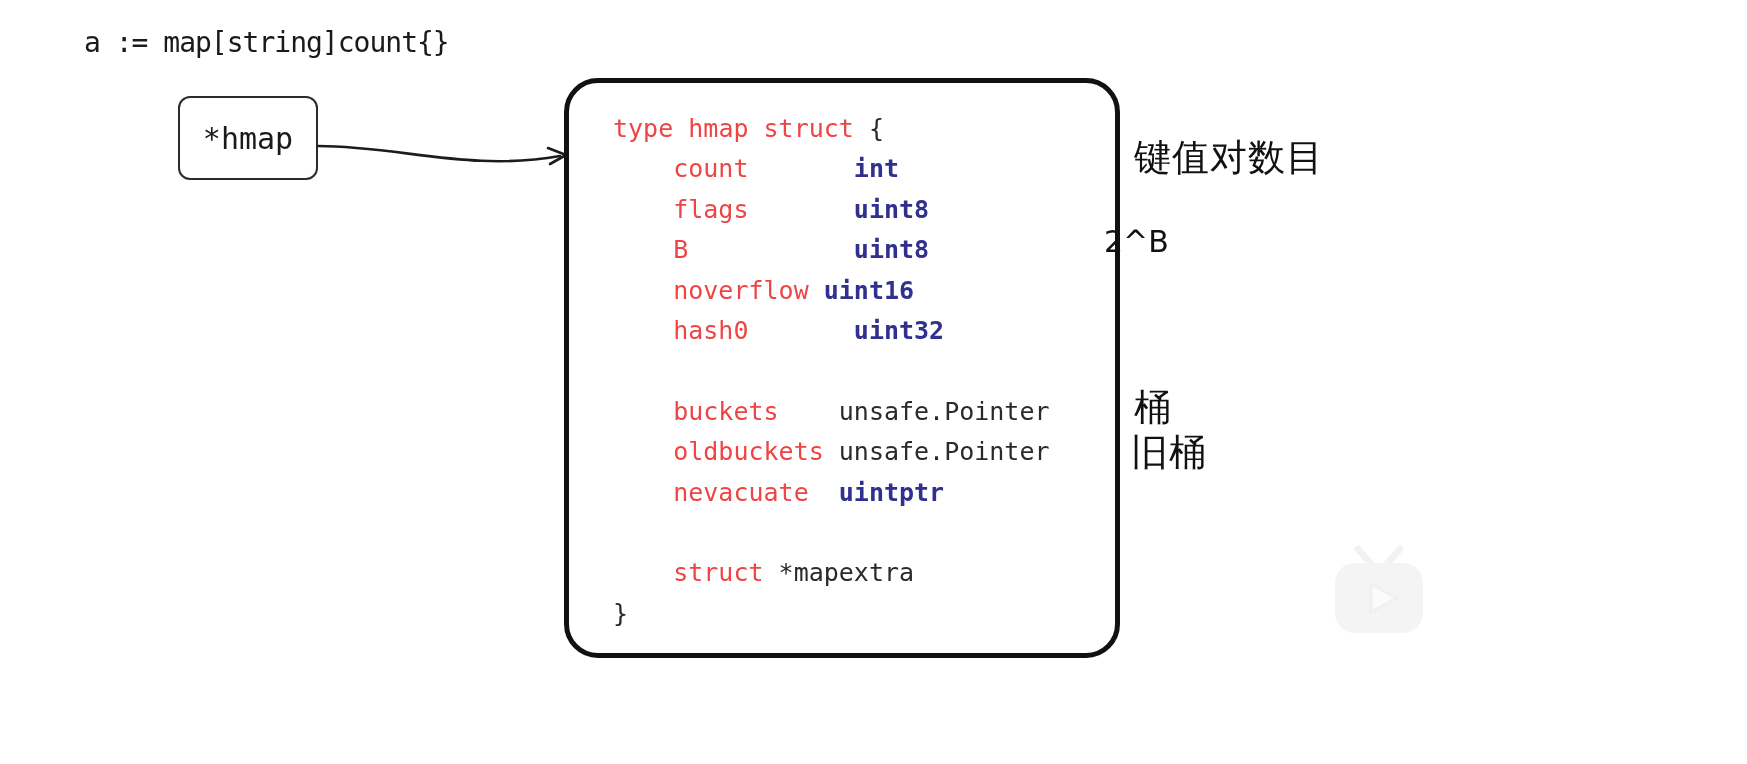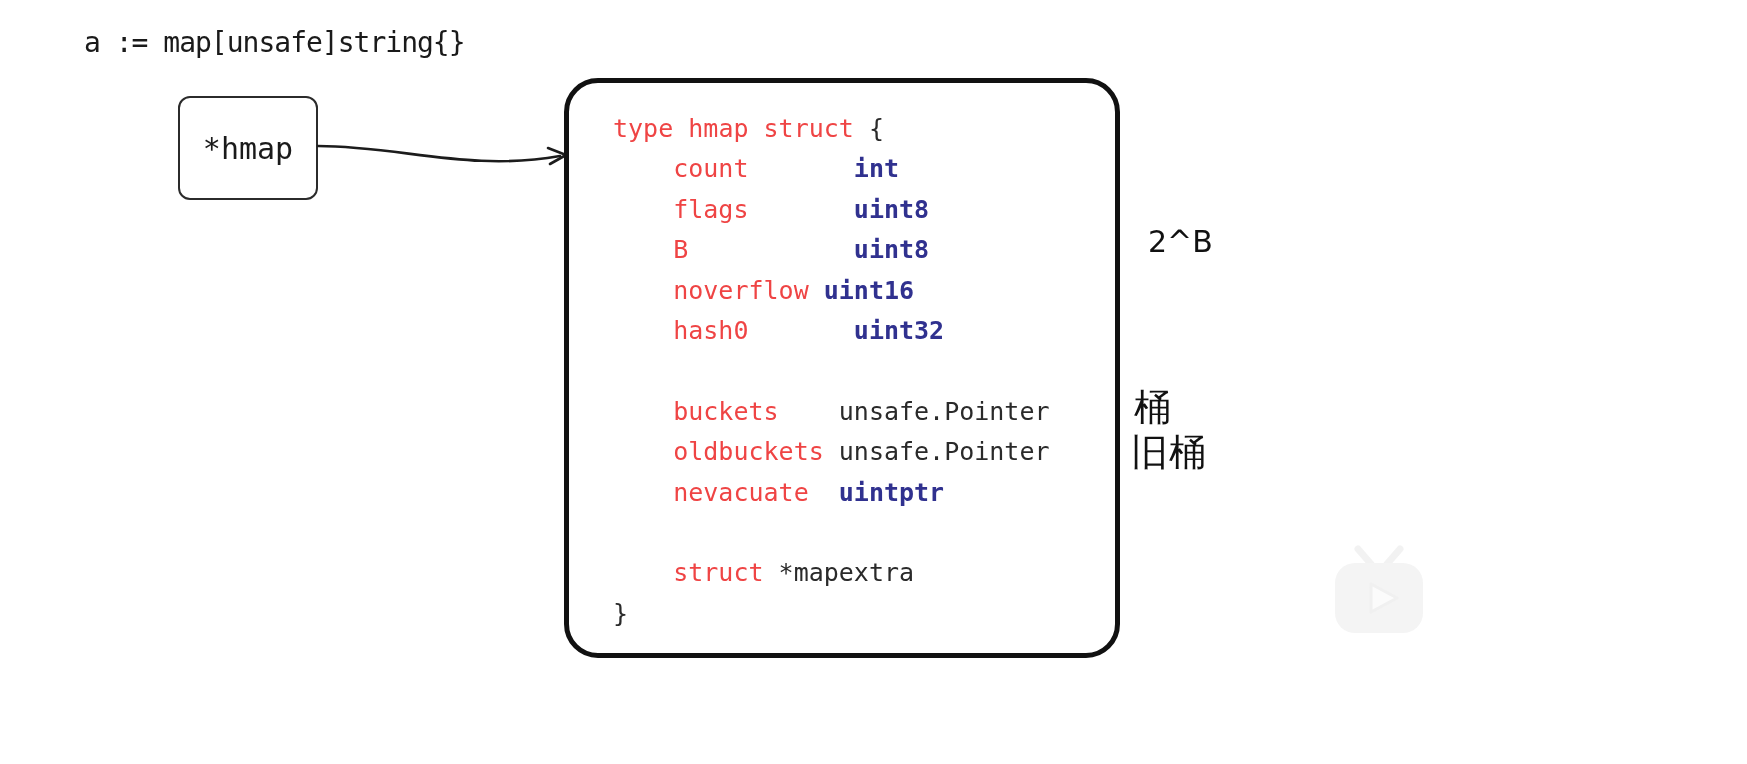--- a/index.html
+++ b/index.html
@@ -36,21 +36,21 @@
     color: #1a1a1a;
     white-space: pre;
   }
 
   
   #hmap-box {
     position: absolute;
     left: 178px;
     top: 96px;
     width: 140px;
-    height: 104px;
+    height: 84px;
     border: 2px solid #2b2b2b;
     border-radius: 12px;
     background: #ffffff;
     box-sizing: border-box;
   }
   #hmap-label {
     position: absolute;
     left: 0; right: 0;
     top: 50%;
     transform: translateY(-50%);
@@ -105,21 +105,21 @@
     color: #111111;
     white-space: pre;
     letter-spacing: 1px;
   }
   .annot.latin {
     font-family: "DejaVu Sans", "Liberation Sans", sans-serif;
     font-size: 30px;
     letter-spacing: 0;
   }
   #annot-count      { left: 1134px; top: 133px; }
-  #annot-b          { left: 1148px; top: 224px; }
+  #annot-b          { left: 1104px; top: 224px; }
   #annot-buckets    { left: 1134px; top: 383px; }
   #annot-oldbuckets { left: 1131px; top: 428px; }
   #annot-nevacuate  { left: 1130px; top: 474px; }
 
   
   #watermark {
     position: absolute;
     left: 1327px;
     top: 543px;
     width: 104px;
@@ -133,21 +133,21 @@
     left: 1497px; top: 0;
     width: 250px; height: 764px;
     background: #ffffff;
   }
 </style>
 </head>
 <body>
 
 <div id="canvas">
 
-  <div id="decl-line">a := map[unsafe]string{}</div>
+  <div id="decl-line">a := map[string]count{}</div>
 
   <div id="hmap-box">
     <div id="hmap-label">*hmap</div>
   </div>
 
   <svg id="connector" viewBox="0 0 1497 764" xmlns="http://www.w3.org/2000/svg">
     <path d="M318,146 C400,146 470,172 560,156" fill="none" stroke="#1c1c1c" stroke-width="2.6" stroke-linecap="round"></path>
     <path d="M566,155 L548,148 M566,155 L550,164" fill="none" stroke="#1c1c1c" stroke-width="2.6" stroke-linecap="round"></path>
   </svg>
 
@@ -160,20 +160,21 @@
 <span class="plain">    </span><span class="ident">hash0</span><span class="plain">       </span><span class="typ">uint32</span>
 
 <span class="plain">    </span><span class="ident">buckets</span><span class="plain">    </span><span class="plain">unsafe.Pointer</span>
 <span class="plain">    </span><span class="ident">oldbuckets</span><span class="plain"> </span><span class="plain">unsafe.Pointer</span>
 <span class="plain">    </span><span class="ident">nevacuate</span><span class="plain">  </span><span class="typ">uintptr</span>
 
 <span class="plain">    </span><span class="ident">struct</span><span class="plain"> </span><span class="plain">*mapextra</span>
 <span class="plain">}</span></div>
   </div>
 
+  <div class="annot" id="annot-count">键值对数目</div>
 
   <div class="annot latin" id="annot-b">2^B</div>
 
   <div class="annot" id="annot-buckets">桶</div>
 
   <div class="annot" id="annot-oldbuckets">旧桶</div>
 
 
   <svg id="watermark" viewBox="0 0 104 96" xmlns="http://www.w3.org/2000/svg">
     <g fill="none" stroke="#f0f0f0" stroke-width="7" stroke-linecap="round">

